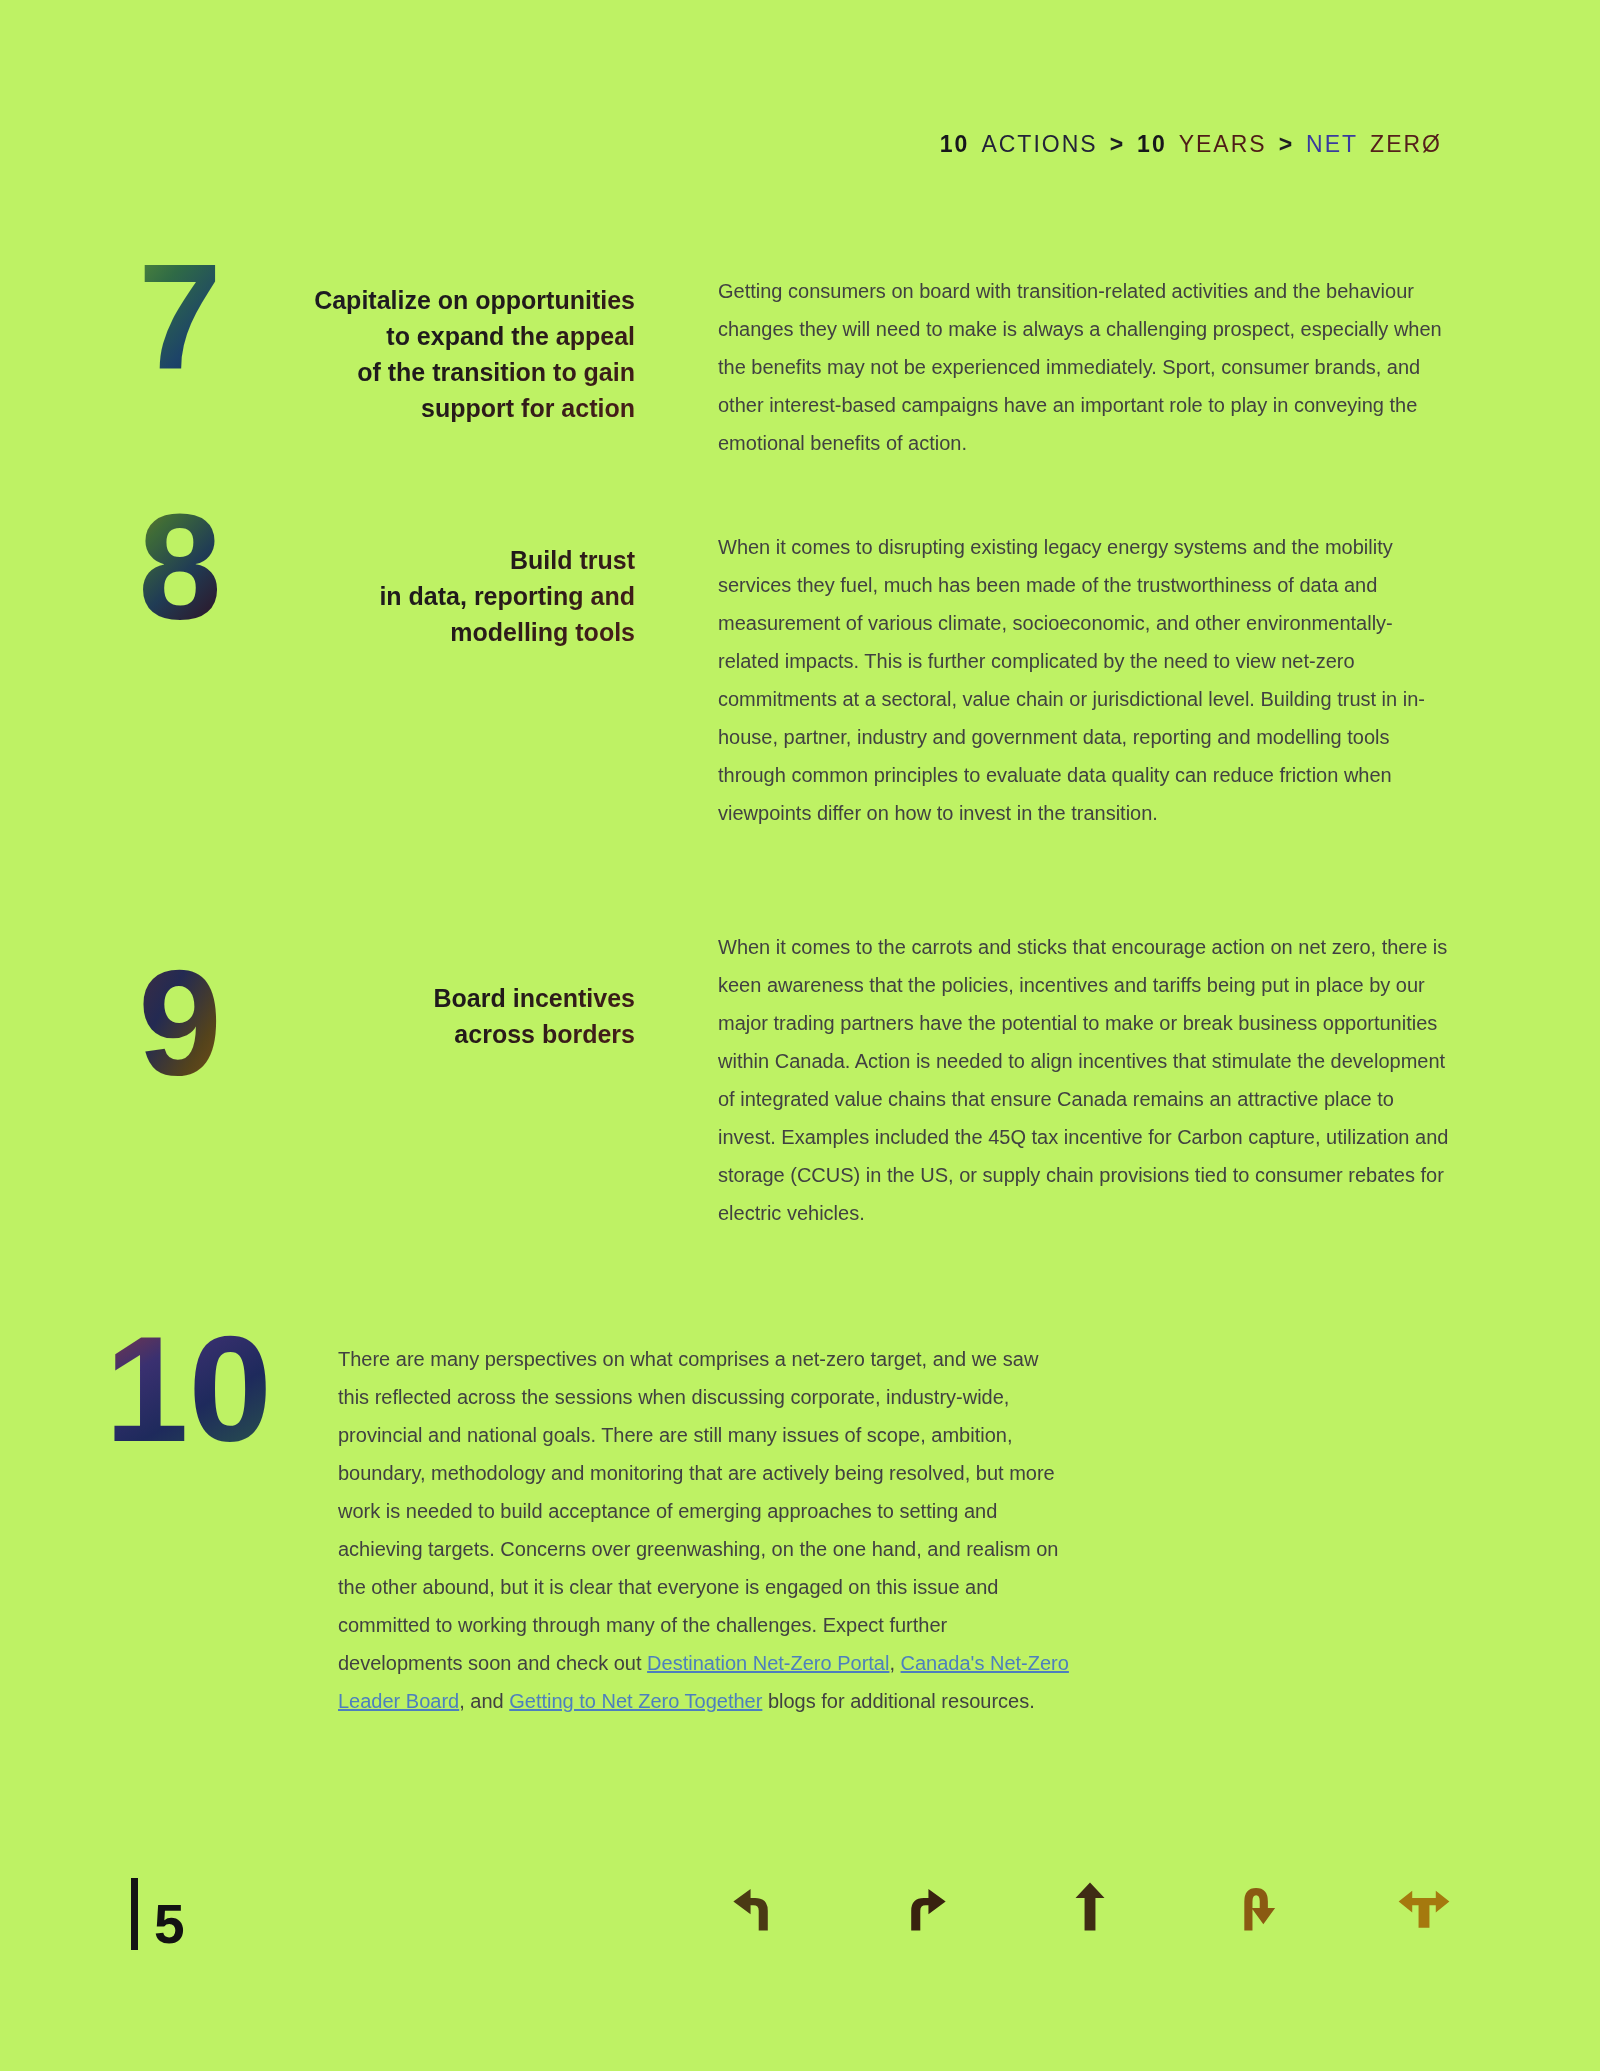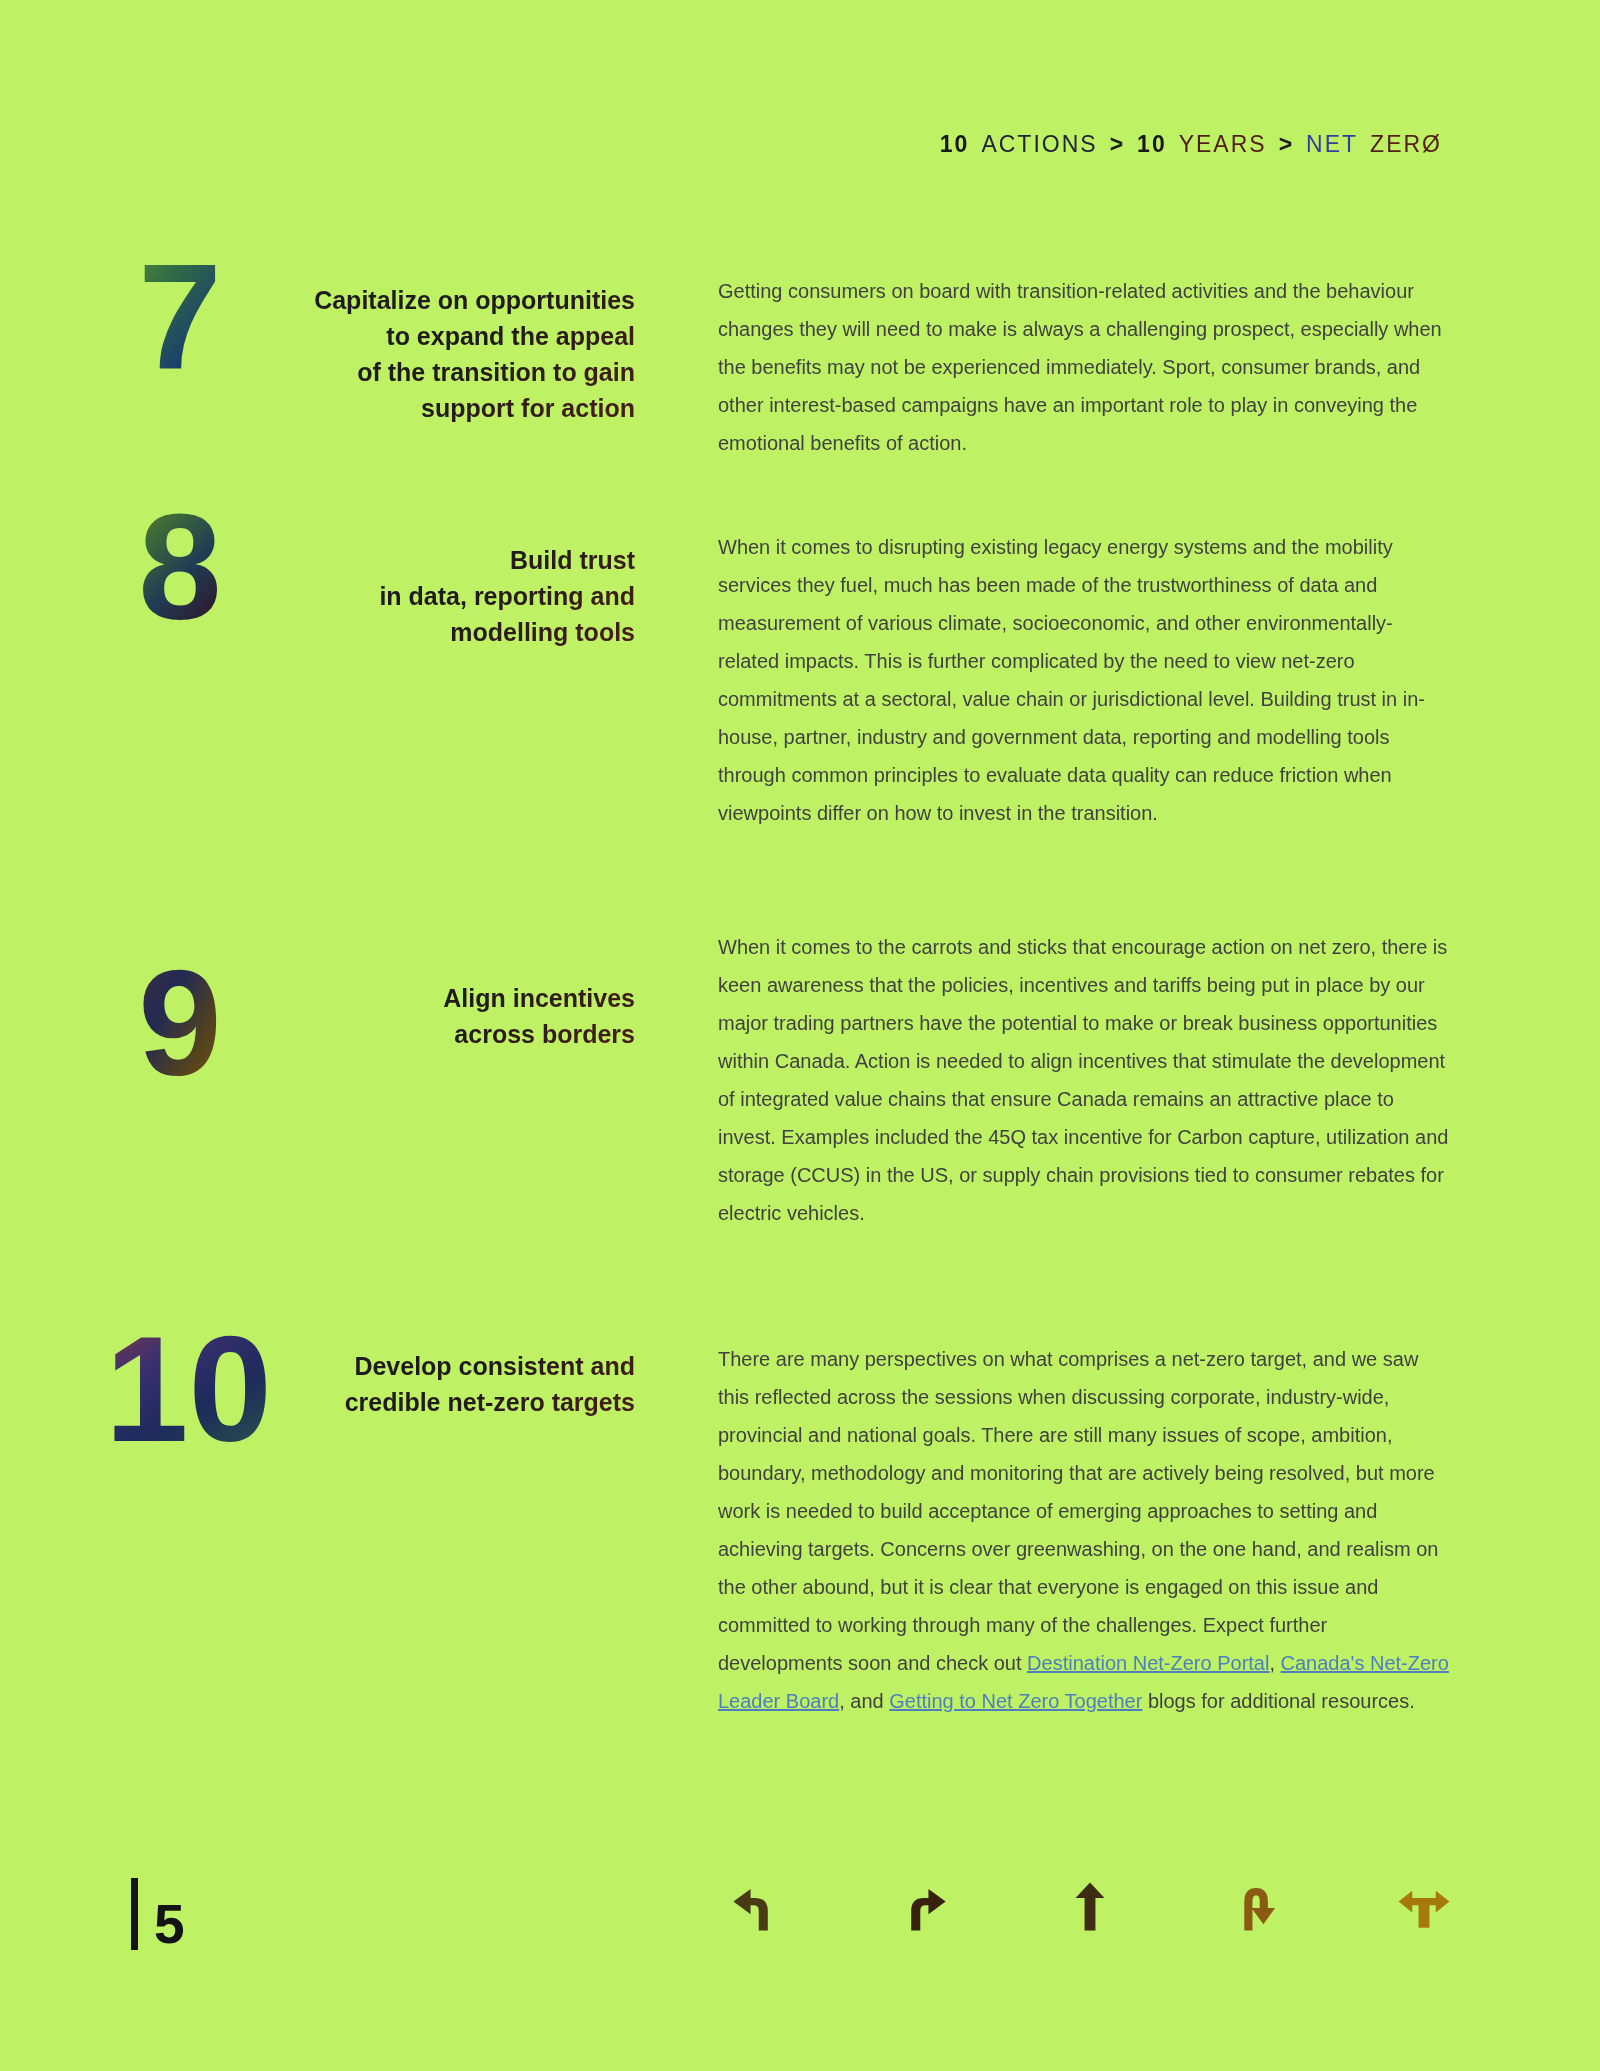--- a/index.html
+++ b/index.html
@@ -110,34 +110,30 @@
 modelling tools</div>
       </div>
     <div class="body-col">
         <div class="bodytext">When it comes to disrupting existing legacy energy systems and the mobility services they fuel, much has been made of the trustworthiness of data and measurement of various climate, socioeconomic, and other environmentally-related impacts. This is further complicated by the need to view net-zero commitments at a sectoral, value chain or jurisdictional level. Building trust in in-house, partner, industry and government data, reporting and modelling tools through common principles to evaluate data quality can reduce friction when viewpoints differ on how to invest in the transition.</div>
       </div>
   </div>
 
   <div class="section s9">
     <div class="num-col"><span class="big-num num-9">9</span></div>
     <div class="head-col">
-        <div class="heading">Align incentives
+        <div class="heading">Board incentives
 across borders</div>
       </div>
     <div class="body-col">
         <div class="bodytext">When it comes to the carrots and sticks that encourage action on net zero, there is keen awareness that the policies, incentives and tariffs being put in place by our major trading partners have the potential to make or break business opportunities within Canada. Action is needed to align incentives that stimulate the development of integrated value chains that ensure Canada remains an attractive place to invest. Examples included the 45Q tax incentive for Carbon capture, utilization and storage (CCUS) in the US, or supply chain provisions tied to consumer rebates for electric vehicles.</div>
       </div>
   </div>
 
   <div class="section s10">
     <div class="num-col"><span class="big-num num-10">10</span></div>
-    <div class="head-col">
-        <div class="heading">Develop consistent and
-credible net-zero targets</div>
-      </div>
     <div class="body-col">
       <div class="bodytext">
         <span>There are many perspectives on what comprises a net-zero target, and we saw this reflected across the sessions when discussing corporate, industry-wide, provincial and national goals. There are still many issues of scope, ambition, boundary, methodology and monitoring that are actively being resolved, but more work is needed to build acceptance of emerging approaches to setting and achieving targets. Concerns over greenwashing, on the one hand, and realism on the other abound, but it is clear that everyone is engaged on this issue and committed to working through many of the challenges. Expect further developments soon and check out </span><a class="doc-link">Destination Net-Zero Portal</a><span>, </span><a class="doc-link">Canada's Net-Zero Leader Board</a><span>, and </span><a class="doc-link">Getting to Net Zero Together</a><span> blogs for additional resources.</span>
       </div>
     </div>
   </div>
 
   <div class="page-num">
     <span>5</span>
   </div>

